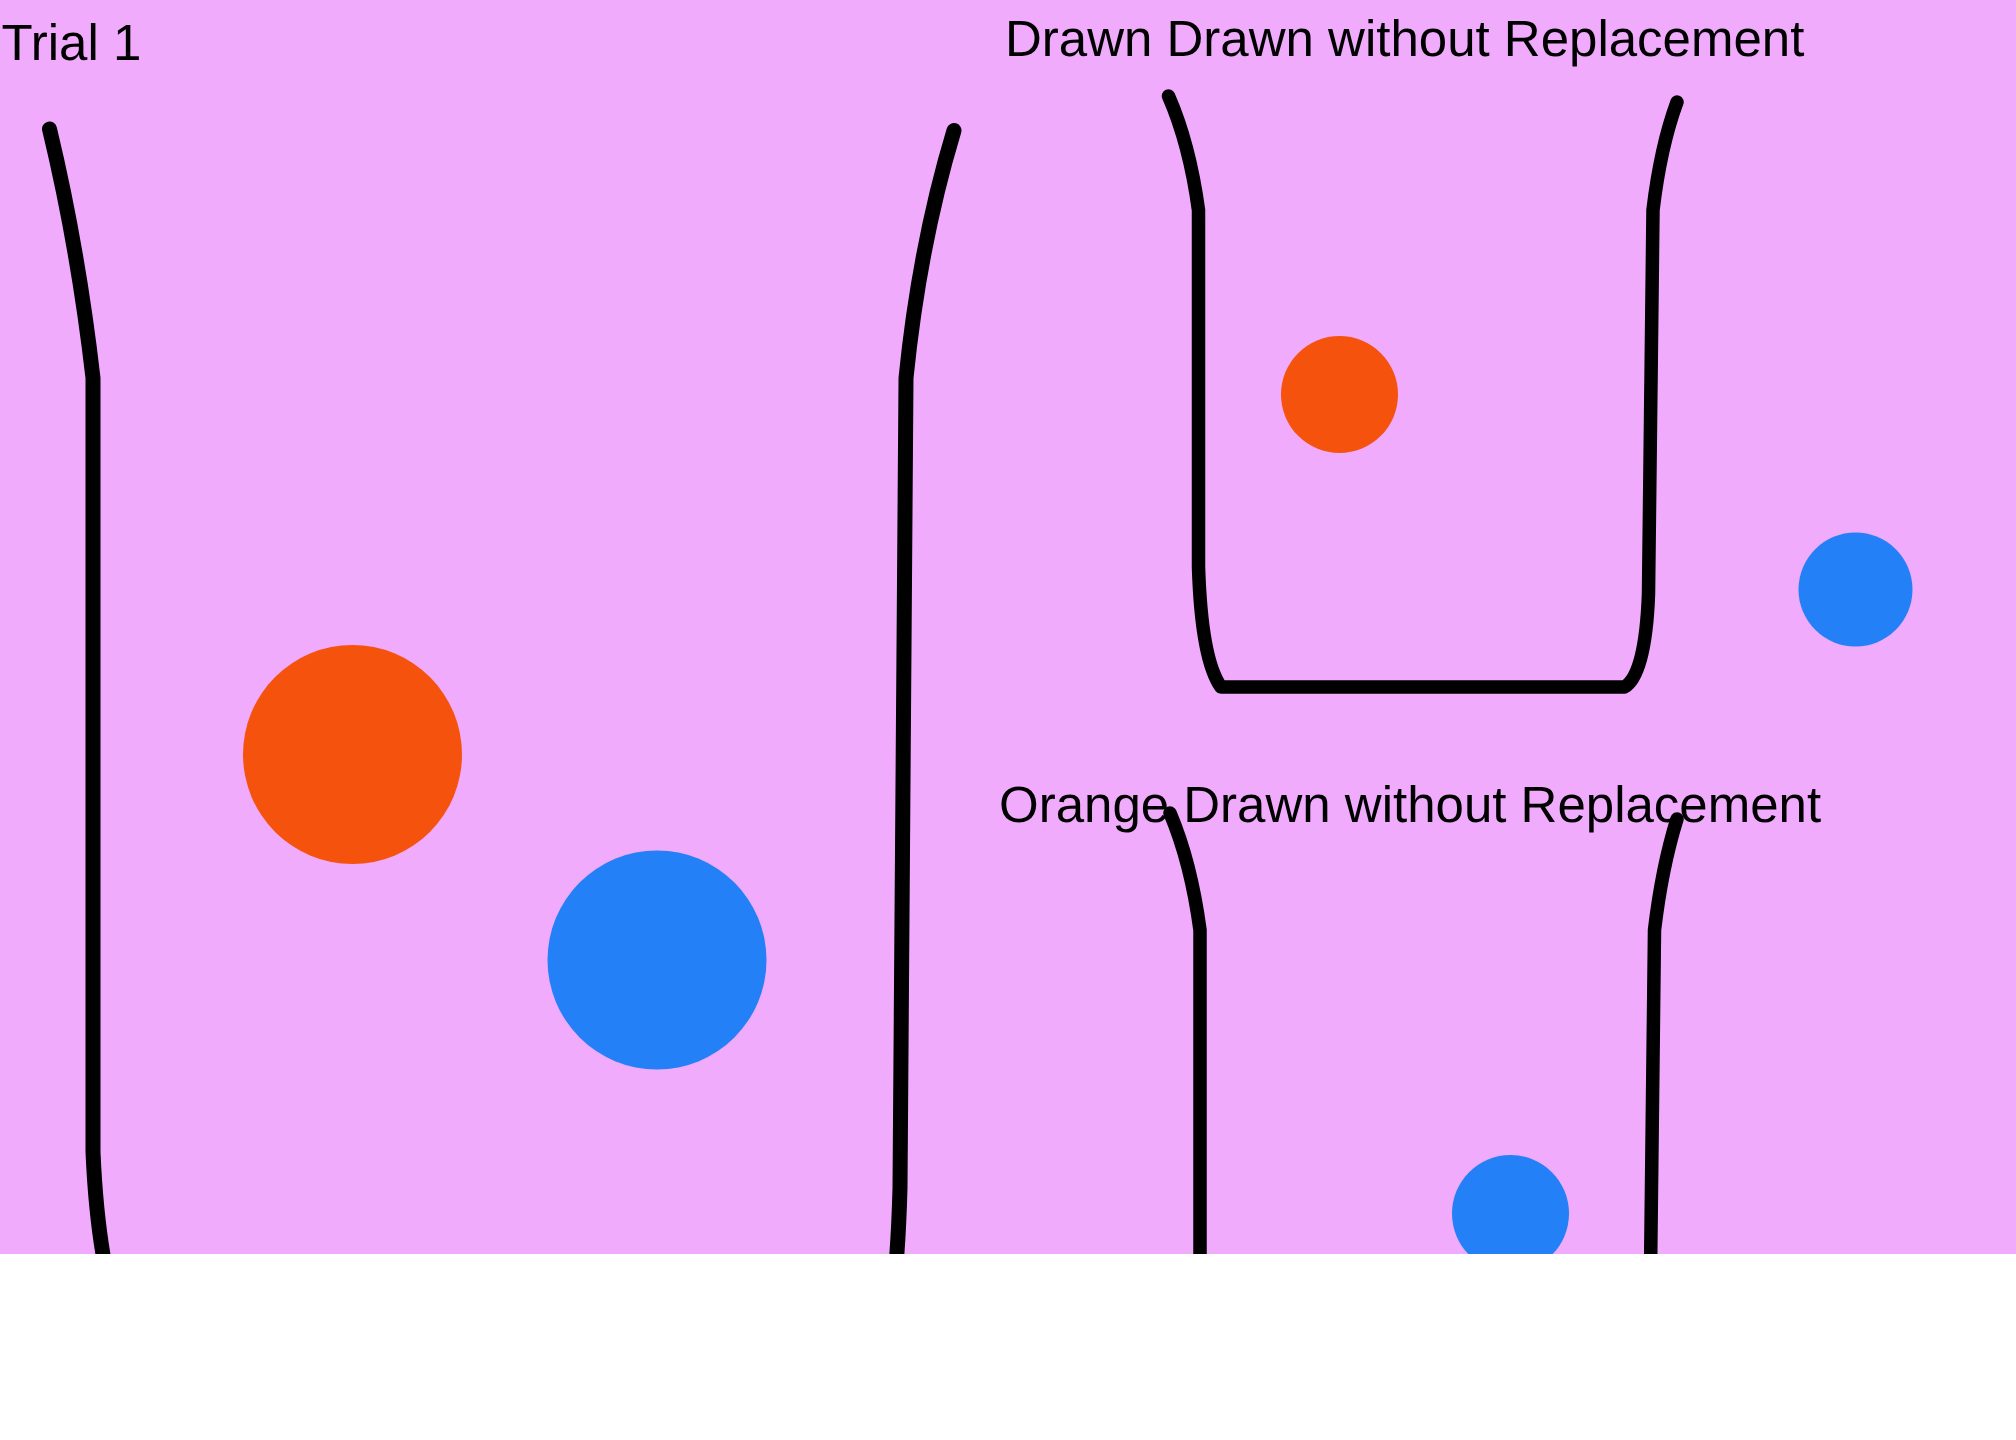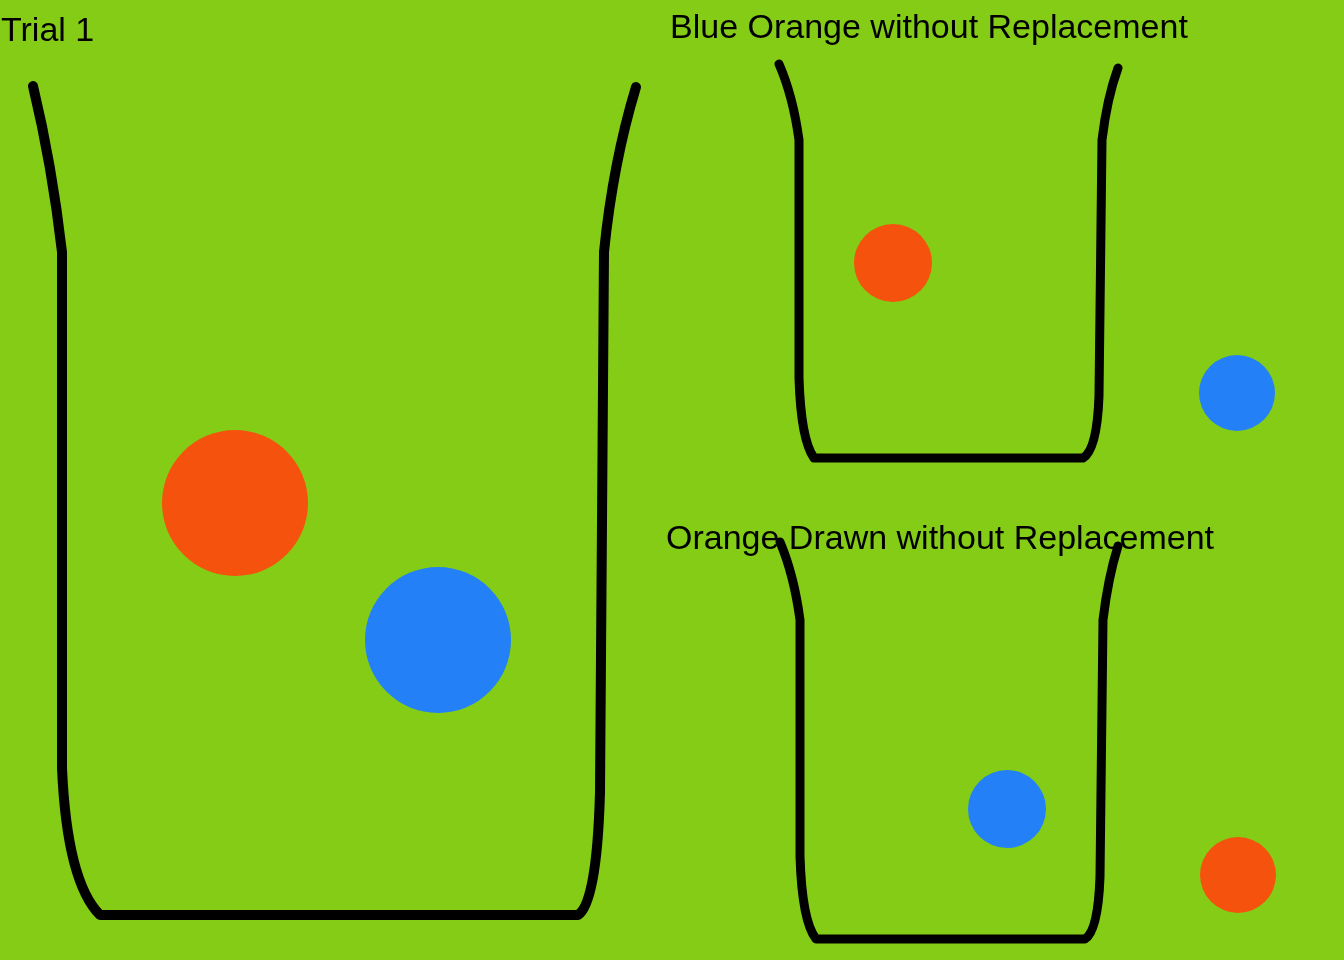--- a/index.html
+++ b/index.html
@@ -3,22 +3,22 @@
 <meta charset="utf-8">
 <style>
   html, body {
     margin: 0;
     padding: 0;
     background: #FFFFFF;
   }
   .canvas {
     position: relative;
     width: 1344px;
-    height: 960px;
-    background: #84cc16;
+    height: 836px;
+    background: #f0abfc;
     overflow: hidden;
     font-family: "Liberation Sans", sans-serif;
   }
   .panel-title {
     position: absolute;
     font-size: 34px;
     line-height: 1.2;
     color: #000000;
     white-space: nowrap;
   }
@@ -36,21 +36,21 @@
     stroke-linejoin: round;
   }
 </style>
 </head>
 <body>
 
 <div class="canvas">
 
   <div class="panel-title title-trial">Trial 1</div>
 
-  <div class="panel-title title-blue">Blue Orange without Replacement</div>
+  <div class="panel-title title-blue">Drawn Drawn without Replacement</div>
 
   <div class="panel-title title-orange">Orange Drawn without Replacement</div>
 
   <svg class="diagram" width="1344" height="960" viewBox="0 0 1344 960">
 
     <path class="beaker-path" stroke-width="10" d="M 33 86 Q 52 165 62 252 L 62 768 Q 67 882 100 915 L 578 915 Q 597 903 600 792 L 604 252 Q 613 163 636 87" stroke="#000000"></path>
 
     <circle cx="235" cy="503" r="73" fill="#F5530D"></circle>
 
     <circle cx="438" cy="640" r="73" fill="#2380F6"></circle>

